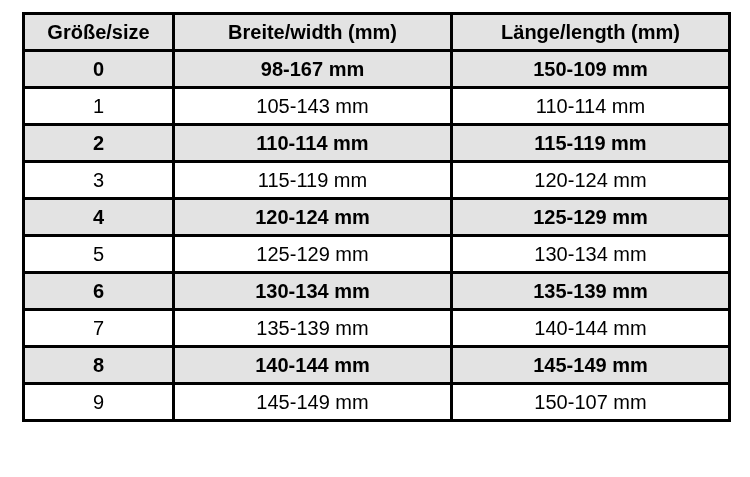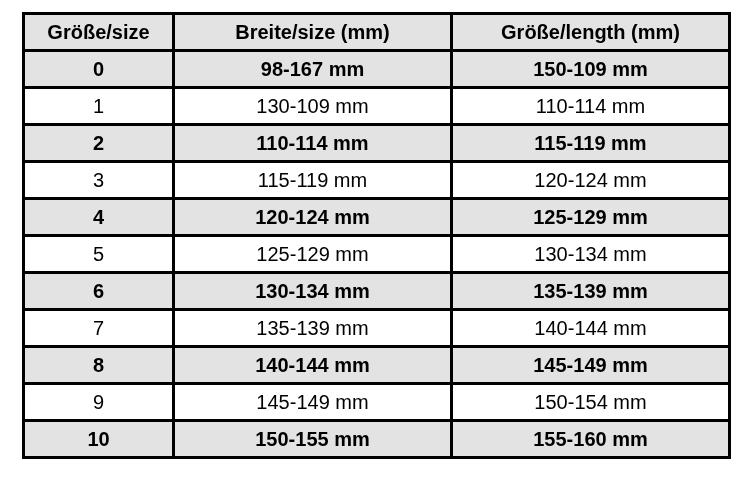--- a/index.html
+++ b/index.html
@@ -64,33 +64,33 @@
 <div class="page">
   <table class="size-table">
     <colgroup>
       <col class="col-size">
       <col class="col-width">
       <col class="col-length">
     </colgroup>
     <thead>
       <tr>
         <th>Größe/size</th>
-        <th>Breite/size (mm)</th>
-        <th>Größe/length (mm)</th>
+        <th>Breite/width (mm)</th>
+        <th>Länge/length (mm)</th>
       </tr>
     </thead>
     <tbody>
       <tr class="shaded">
         <td>0</td>
         <td>98-167 mm</td>
         <td>150-109 mm</td>
       </tr>
       <tr class="plain">
         <td>1</td>
-        <td>130-109 mm</td>
+        <td>105-143 mm</td>
         <td>110-114 mm</td>
       </tr>
       <tr class="shaded">
         <td>2</td>
         <td>110-114 mm</td>
         <td>115-119 mm</td>
       </tr>
       <tr class="plain">
         <td>3</td>
         <td>115-119 mm</td>
@@ -117,22 +117,17 @@
         <td>140-144 mm</td>
       </tr>
       <tr class="shaded">
         <td>8</td>
         <td>140-144 mm</td>
         <td>145-149 mm</td>
       </tr>
       <tr class="plain">
         <td>9</td>
         <td>145-149 mm</td>
-        <td>150-154 mm</td>
-      </tr>
-      <tr class="shaded">
-        <td>10</td>
-        <td>150-155 mm</td>
-        <td>155-160 mm</td>
+        <td>150-107 mm</td>
       </tr>
     </tbody>
   </table>
 </div>
 
 </body></html>

